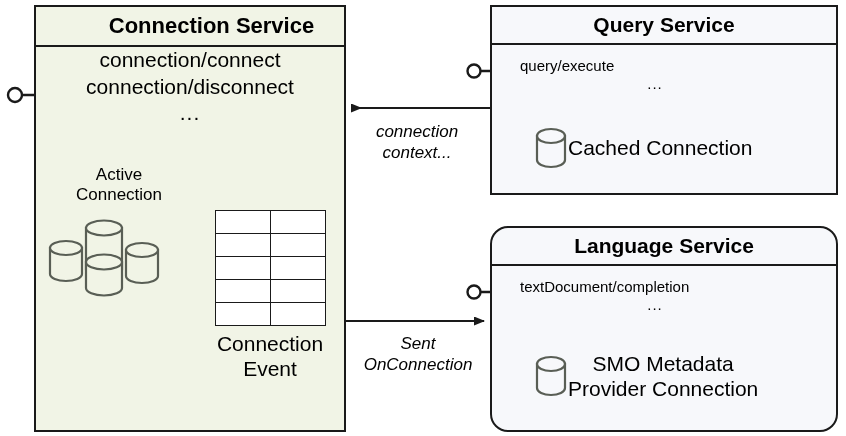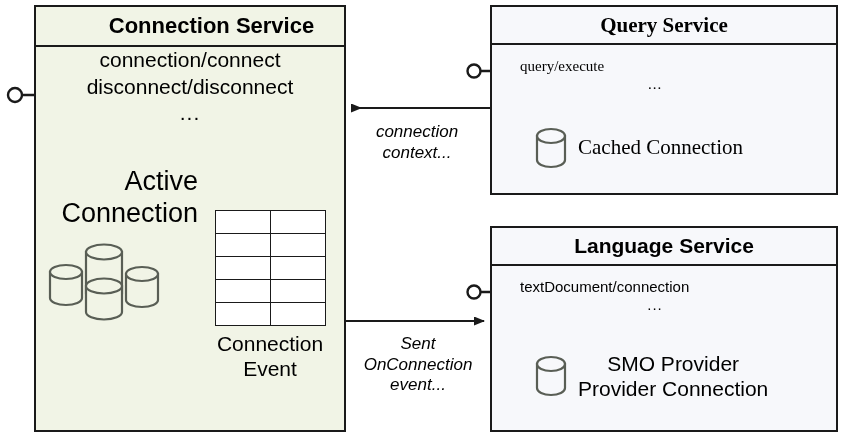--- a/index.html
+++ b/index.html
@@ -75,23 +75,22 @@
 
   
   #active-connections-group {
     position: absolute;
     left: 4px;
     top: 118px;
     width: 158px;
     text-align: center;
   }
   #active-connections-label {
-    font-size: 27px;
+    font-size: 17px;
     line-height: 1.2;
-    text-align: right;
   }
   #active-connections-icon {
     margin-top: 6px;
     display: block;
   }
 
   
   #callbacks-group {
     position: absolute;
     left: 160px;
@@ -113,49 +112,48 @@
   }
   #callbacks-label {
     font-size: 21px;
     line-height: 1.2;
     margin-top: 5px;
   }
 
   
   #query-service {
     left: 490px; top: 5px;
-    width: 348px; height: 190px; font-family: Liberation Serif, serif;
+    width: 348px; height: 190px;
   }
   #query-service .comp-header {
     height: 38px;
     font-size: 21px;
   }
   #language-service {
     left: 490px; top: 226px;
-    width: 348px; height: 206px;
+    width: 348px; height: 206px; border-radius: 18px;
   }
   #language-service .comp-header {
     height: 38px;
     font-size: 21px;
   }
   .right-op-list {
     position: absolute;
     left: 28px; right: 6px;
     top: 12px;
     font-size: 15px;
     line-height: 1.22;
   }
   .right-op-list .op-line { text-align: left; }
   .right-op-list .op-ellipsis { text-align: center; padding-right: 40px; }
 
   .db-row {
     position: absolute;
     display: flex;
     align-items: center;
-    gap: 10px;
   }
   #query-db-row { left: 42px; top: 80px; }
   #language-db-row { left: 42px; top: 85px; }
   .db-caption {
     font-size: 21px;
     line-height: 1.2;
     text-align: center;
   }
 
   
@@ -216,21 +214,21 @@
   </svg>
 
   <div class="component comp-green" id="connection-service">
 
     <div class="comp-header">Connection Service</div>
 
     <div class="comp-body">
 
       <div class="op-list">
         <div class="op-line">connection/connect</div>
-        <div class="op-line">disconnect/disconnect</div>
+        <div class="op-line">connection/disconnect</div>
         <div class="op-line op-ellipsis">...</div>
       </div>
 
       <div id="active-connections-group">
         <div id="active-connections-label">
           <div>Active</div>
           <div>Connection</div>
         </div>
         <svg id="active-connections-icon" width="128" height="86" viewBox="0 0 128 86">
           <g fill="#f1f4e6" stroke="#595e55" stroke-width="2.2">
@@ -307,43 +305,42 @@
       </div>
     </div>
   </div>
 
   <div class="component comp-blue" id="language-service">
 
     <div class="comp-header">Language Service</div>
 
     <div class="comp-body">
       <div class="right-op-list">
-        <div class="op-line">textDocument/connection</div>
+        <div class="op-line">textDocument/completion</div>
         <div class="op-line op-ellipsis">...</div>
       </div>
 
       <div class="db-row" id="language-db-row">
         <svg width="34" height="46" viewBox="0 0 34 46">
           <g fill="#f7f8fb" stroke="#595e55" stroke-width="2.2">
             <path d="M 3 11 L 3 35 A 14 7 0 0 0 31 35 L 31 11 Z"></path>
             <ellipse cx="17" cy="11" rx="14" ry="7"></ellipse>
           </g>
         </svg>
         <div class="db-caption">
-          <div>SMO Provider</div>
+          <div>SMO Metadata</div>
           <div>Provider Connection</div>
         </div>
       </div>
     </div>
   </div>
 
   <div class="edge-label" id="label-requests-context">
     <div>connection</div>
     <div>context...</div>
   </div>
 
   <div class="edge-label" id="label-onconnection-event">
     <div>Sent</div>
     <div>OnConnection</div>
-    <div>event...</div>
   </div>
 
 </div>
 
 </body></html>

